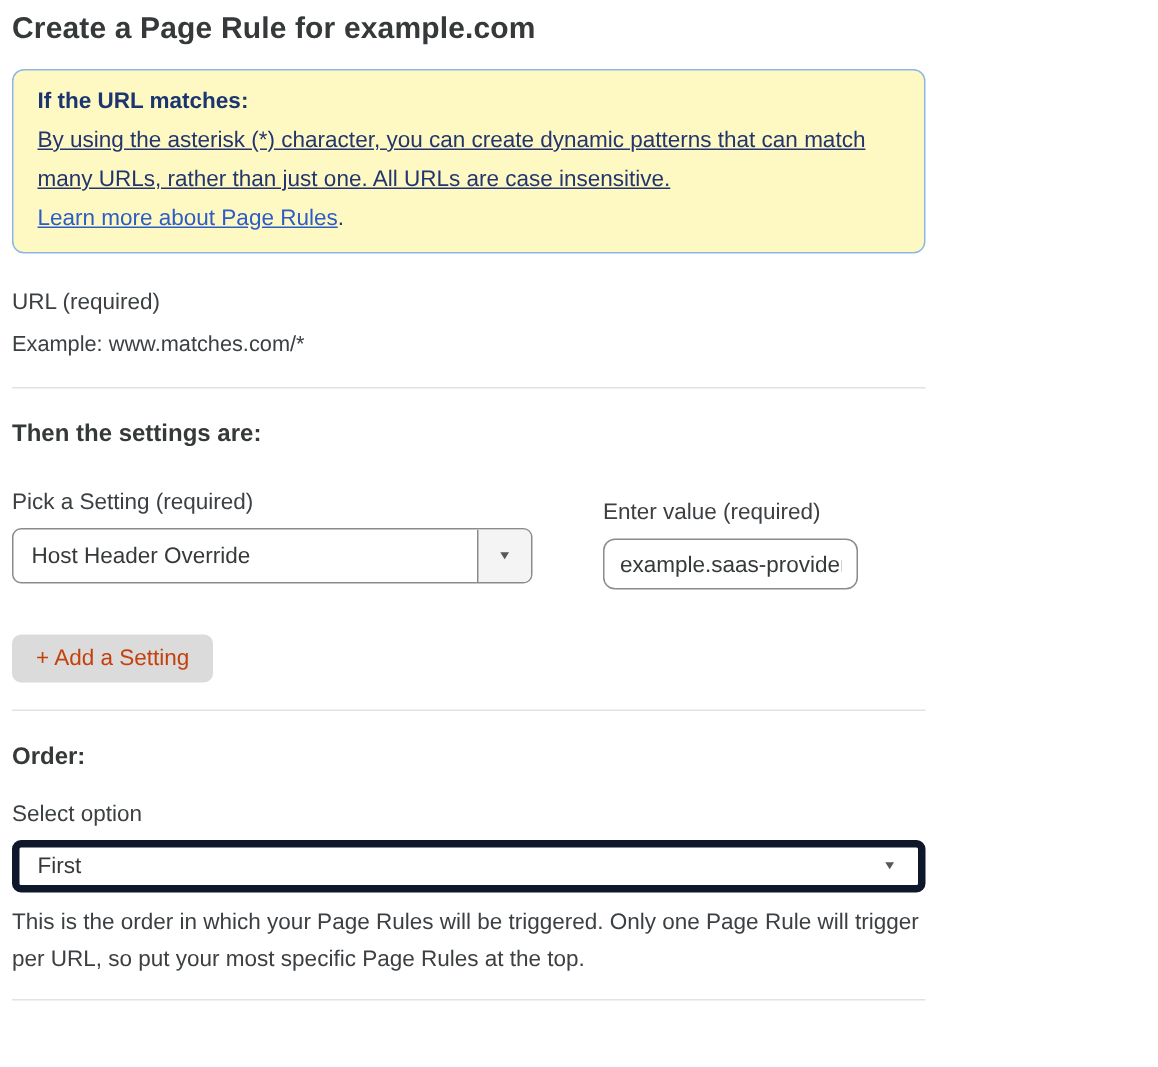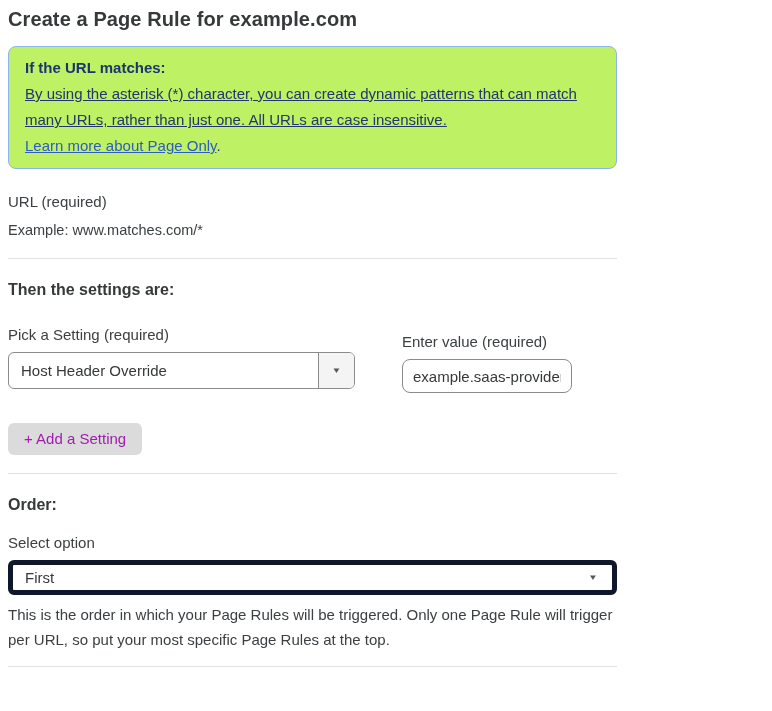--- a/index.html
+++ b/index.html
@@ -16,21 +16,21 @@
     font-size: 20px;
     line-height: 26px;
     font-weight: bold;
     color: #36393a;
     letter-spacing: 0.1px;
   }
 
   
   .info-box {
     margin-top: 14px;
-    background: #bef264;
+    background: #fef9c3;
     border: 1px solid #8cb5ea;
     border-radius: 8px;
     padding: 8px 16px 9px 16px;
     color: #22356e;
     font-size: 15px;
     line-height: 26px;
   }
   .info-box .info-heading { font-weight: bold; color: #1b3570; }
   .info-box .info-body { max-width: 700px; text-decoration: underline; }
   .info-box a.info-link {
@@ -134,21 +134,21 @@
     white-space: nowrap;
     overflow: hidden;
   }
 
   .btn {
     display: inline-block;
     border: none;
     border-radius: 6px;
     font-family: "Liberation Sans", "DejaVu Sans", sans-serif;
     font-size: 15px;
-    color: #a21caf;
+    color: #c2410c;
     background: #dbdbdb;
     padding: 0 16px;
     height: 34px;
     line-height: 34px;
     cursor: pointer;
   }
   .add-setting-btn { margin-top: 30px; height: 32px; line-height: 32px; }
 
   
   .order-label { margin-top: 20px; }
@@ -179,21 +179,21 @@
 <body>
 
 <div class="container">
 
   <h1 class="page-title">Create a Page Rule for example.com</h1>
 
   <div class="info-box">
     <div class="info-heading">If the URL matches:</div>
     <div class="info-body">By using the asterisk (*) character, you can create dynamic patterns that can match many URLs, rather than just one. All URLs are case insensitive.</div>
     <div class="info-link-line">
-      <a class="info-link">Learn more about Page Only</a><span class="info-link-suffix">.</span>
+      <a class="info-link">Learn more about Page Rules</a><span class="info-link-suffix">.</span>
     </div>
   </div>
 
   <div class="url-section">
     <div class="field-label">URL (required)</div>
     <div class="helper-text">Example: www.matches.com/*</div>
   </div>
 
   <hr class="divider">
 

